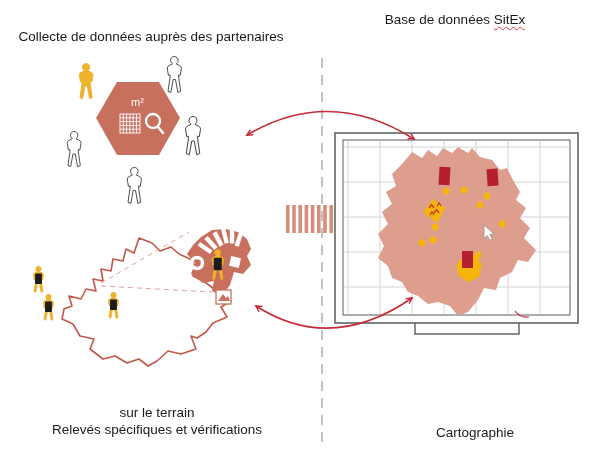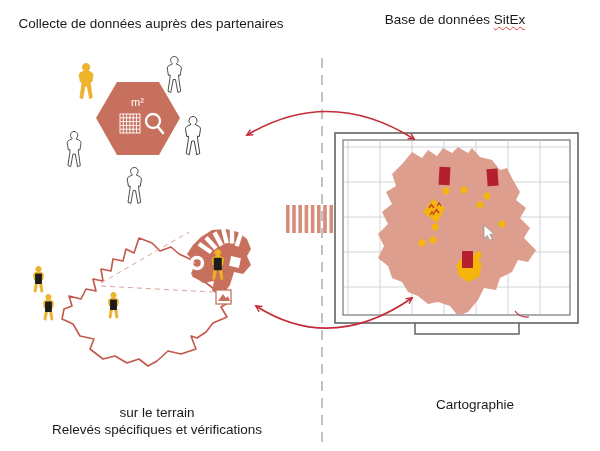--- a/index.html
+++ b/index.html
@@ -191,31 +191,31 @@
       <g transform="translate(106,292) scale(0.34)">
         <use href="#person-shape" fill="#f0b42a" stroke="#e0a018" stroke-width="1.5"></use>
         <rect x="12" y="22" width="20" height="31" rx="2" fill="#1c1c1c"></rect>
       </g>
     </g>
 
     <path d="M247,135 Q330,86 414,139" fill="none" stroke="#c42b38" stroke-width="1.6" marker-start="url(#arrowhead)" marker-end="url(#arrowhead)"></path>
     <path d="M256,306 Q331,354 412,298" fill="none" stroke="#c42b38" stroke-width="1.6" marker-start="url(#arrowhead)" marker-end="url(#arrowhead)"></path>
   </svg>
 
-  <div class="caption" style="left:0;top:15px;width:302px;">
+  <div class="caption" style="left:0;top:28px;width:302px;">
     <span class="line">Collecte de données auprès des partenaires</span>
   </div>
 
   <div class="caption" style="left:330px;top:11px;width:250px;">
     <span class="line">
       <span>Base de données</span>
       <span class="wavy">SitEx</span>
     </span>
   </div>
 
   <div class="caption" style="left:7px;top:404px;width:300px;">
     <span class="line">sur le terrain</span>
     <span class="line">Relevés spécifiques et vérifications</span>
   </div>
 
-  <div class="caption" style="left:360px;top:396px;width:230px;">Cartographie</div>
+  <div class="caption" style="left:360px;top:424px;width:230px;">Cartographie</div>
 
 </div>
 
 </body></html>

